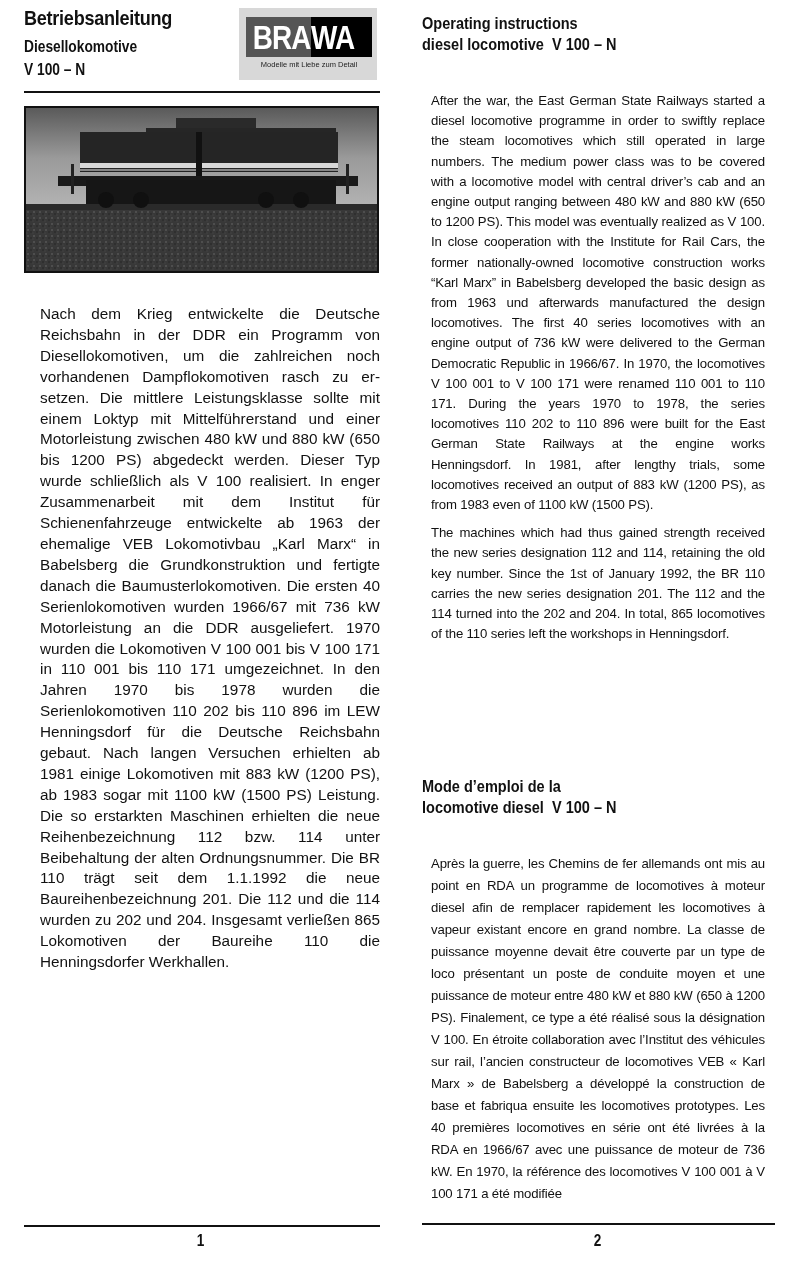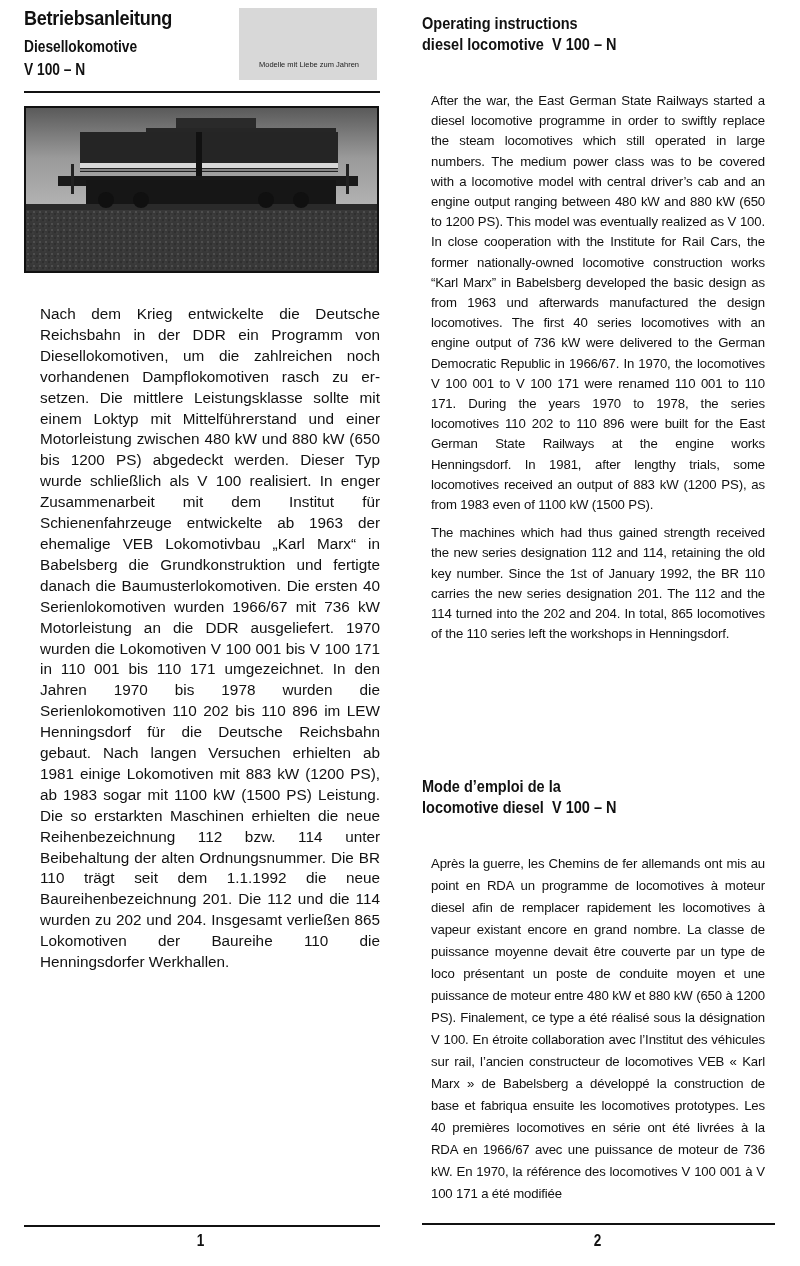--- a/index.html
+++ b/index.html
@@ -45,21 +45,29 @@
   .pagenum.p2 { left: 593px; }
 </style>
 </head>
 <body>
 
 <div class="h-title">Betriebsanleitung</div>
 <div class="h-sub l1">Diesellokomotive</div>
 <div class="h-sub l2">V 100 – N</div>
 
 <div class="logo">
-  <div class="logo-tag">Modelle mit Liebe zum Jahren</div>
+  <div class="logo-band">
+    <div class="logo-gray">
+        <span>BRA</span>
+      </div>
+    <div class="logo-black">
+        <span>WA</span>
+      </div>
+  </div>
+  <div class="logo-tag">Modelle mit Liebe zum Detail</div>
 </div>
 
 <div class="rule-top"></div>
 
 <div class="photo">
   <svg width="351" height="163" viewBox="0 0 351 163">
     <defs>
       <linearGradient id="sky" x1="0" y1="0" x2="0" y2="1">
         <stop offset="0" stop-color="#5a5a5a"></stop>
         <stop offset="0.5" stop-color="#9a9a9a"></stop>

